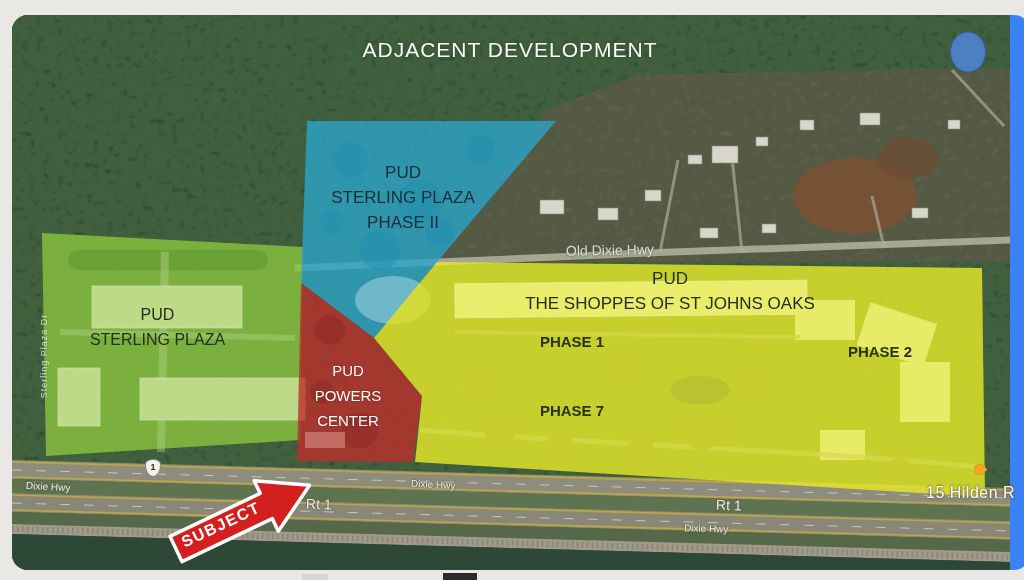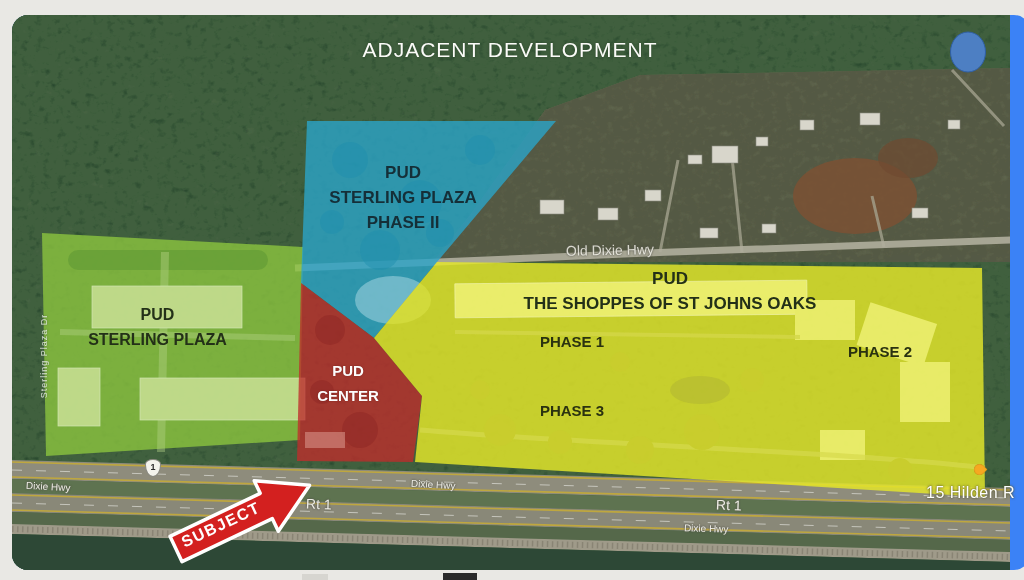--- a/index.html
+++ b/index.html
@@ -11,21 +11,21 @@
     position:absolute;left:12px;top:15px;width:1018px;height:555px;
     overflow:hidden;background:#3b82f6;border-radius:16px;
   }
   .map svg{position:absolute;left:0;top:0;}
   .ovl{position:absolute;white-space:nowrap;}
   .slide-title{
     width:520px;left:238px;top:23px;text-align:center;color:#fbfbf8;
     font-size:21px;font-weight:500;letter-spacing:1px;
     text-shadow:0 0 3px rgba(30,50,30,.5);
   }
-  .zone-label{text-align:center;font-weight:bold;}
+  .zone-label{text-align:center;font-weight:normal;}
   .zone-label div{line-height:25px;}
   .dark-label{color:#233018;}
   .blue-label-c{color:#152f38;}
   .white-label{color:#fdfdfd;text-shadow:0 0 2px rgba(90,20,20,.5);}
   .phase-label{font-size:15px;font-weight:bold;color:#2a3210;text-align:center;width:84px;}
   .roadlbl{
     color:#efeee6;font-size:10px;
     text-shadow:0 0 2px #5a5a50,0 0 2px #5a5a50;
   }
   .roadlbl.small{font-size:14px;}
@@ -194,31 +194,32 @@
       <div>PHASE II</div>
     </div>
 
     <div class="ovl zone-label dark-label" style="left:43px;top:287px;width:205px;font-size:16px;">
       <div>PUD</div>
       <div>STERLING PLAZA</div>
     </div>
 
     <div class="ovl zone-label white-label" style="left:283px;top:343px;width:106px;font-size:15px;">
       <div>PUD</div>
+      <div>POWERS</div>
       <div>CENTER</div>
     </div>
 
     <div class="ovl zone-label dark-label" style="left:438px;top:251px;width:440px;font-size:17px;line-height:23px;">
       <div>PUD</div>
       <div>THE SHOPPES OF ST JOHNS OAKS</div>
     </div>
 
     <div class="ovl phase-label" style="left:518px;top:318px;">PHASE 1</div>
     <div class="ovl phase-label" style="left:826px;top:328px;">PHASE 2</div>
-    <div class="ovl phase-label" style="left:518px;top:387px;">PHASE 3</div>
+    <div class="ovl phase-label" style="left:518px;top:387px;">PHASE 7</div>
 
     <div class="ovl subject-text">SUBJECT</div>
 
     <div class="ovl vroad">Sterling Plaza Dr</div>
     <div class="ovl roadlbl small" style="left:554px;top:227px;transform:rotate(-1deg);opacity:.85;">Old Dixie Hwy</div>
     <div class="ovl shield">1</div>
     <div class="ovl roadlbl" style="left:14px;top:466px;transform:rotate(3deg);">Dixie Hwy</div>
     <div class="ovl roadlbl" style="left:399px;top:464px;transform:rotate(3deg);">Dixie Hwy</div>
     <div class="ovl roadlbl small" style="left:294px;top:481px;transform:rotate(2deg);">Rt 1</div>
     <div class="ovl roadlbl small" style="left:704px;top:482px;transform:rotate(2deg);">Rt 1</div>

